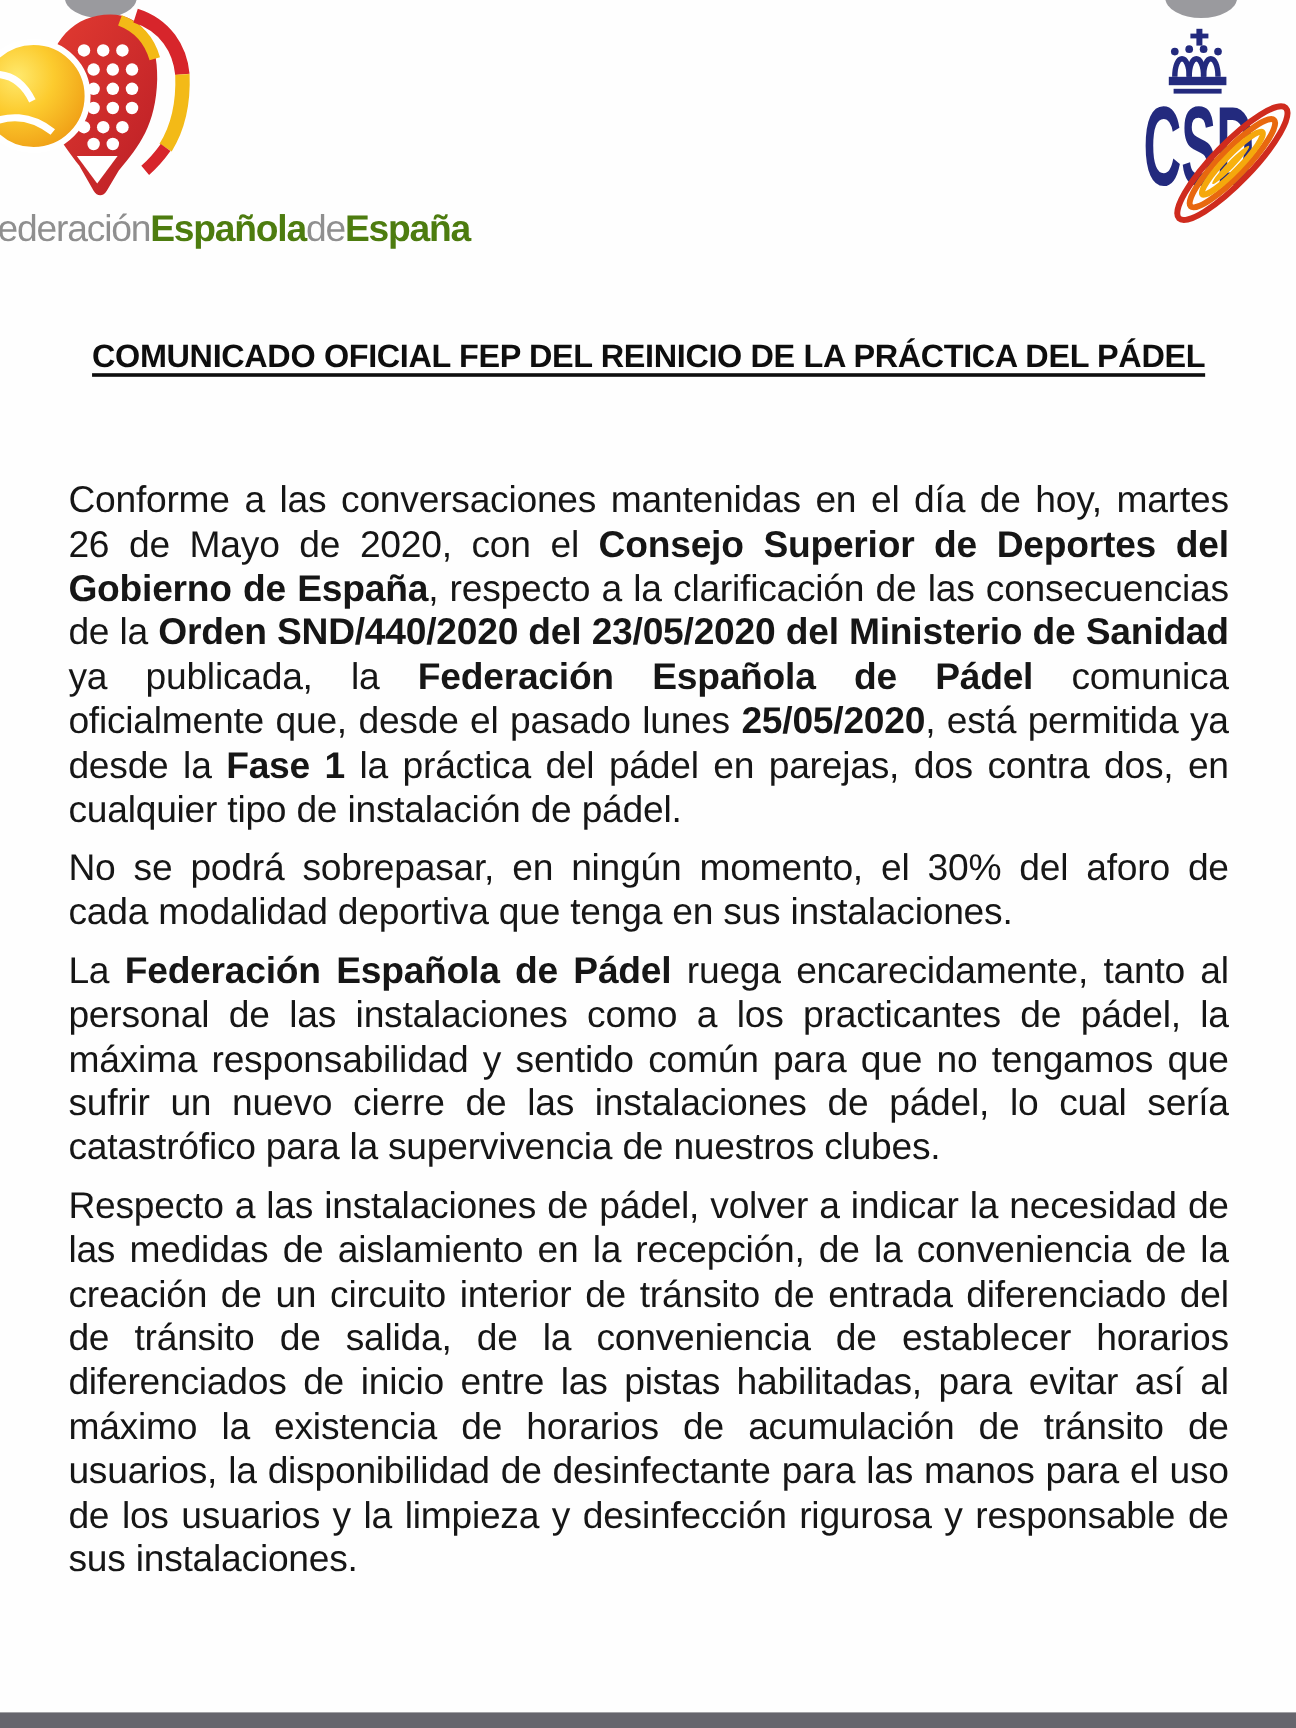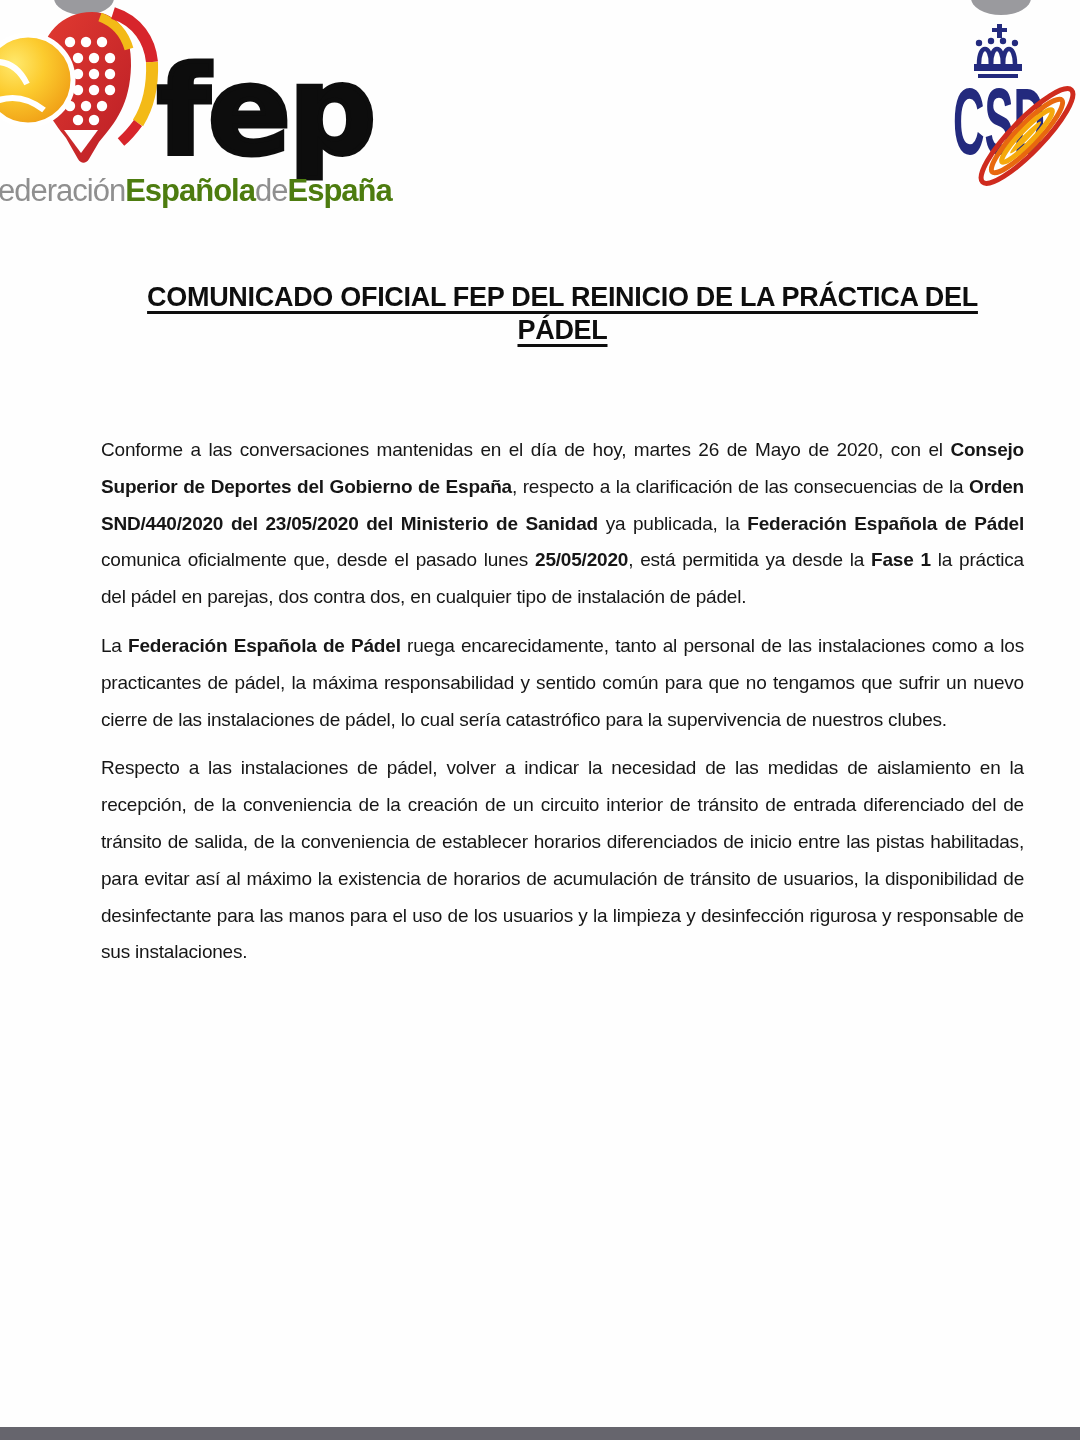--- a/index.html
+++ b/index.html
@@ -33,29 +33,29 @@
     position:absolute; left:-2px; top:170px;
     font-size:31px; line-height:34px; letter-spacing:-1px;
     white-space:nowrap; color:#8f8f8f;
   }
   .fep-tagline .strong { color:#4d7c0f; font-weight:700; }
 
   
   .csd-logo { position:absolute; left:925px; top:16px; width:155px; height:195px; }
 
   
-  .content { position:absolute; left:57px; right:56px; top:281px;margin-left:44px; }
+  .content { position:absolute; left:57px; right:56px; top:281px; }
   .doc-title {
     text-align:center; font-weight:700; font-size:27px; line-height:33px;
     letter-spacing:-0.3px; color:#0e0e0e;
     text-decoration:underline; text-decoration-thickness:2.5px; text-underline-offset:5px;
   }
   .doc-paragraphs { margin-top:85px; }
   .doc-paragraphs p {
-    font-size:19px; line-height:36.8px; text-align:justify;
+    font-size:31px; line-height:36.8px; text-align:justify;
     color:#161616; margin-bottom:12px; letter-spacing:-0.2px;
   }
   .doc-paragraphs p span.b { font-weight:700; }
 
   
   .bottom-bar {
     position:absolute; left:0; bottom:0; width:100%; height:13px;
     background:#66656d; z-index:5;
   }
 </style>
@@ -109,21 +109,20 @@
     <path d="M64,124 L98,124 L81,147 Z" fill="#ffffff"></path>
 
     <path d="M113,7 C138,15 150,35 152,56" stroke="#d7252b" stroke-width="12" fill="none"></path>
     <path d="M152,56 C153,81 148,101 138,117" stroke="#f3ba17" stroke-width="12" fill="none"></path>
     <path d="M138,117 C133,124 128,130 121,136" stroke="#d7252b" stroke-width="10" fill="none"></path>
 
     <circle cx="28" cy="74" r="45" fill="url(#ballGrad)" stroke="#ffffff" stroke-width="5"></circle>
     <path d="M-16,58 C4,52 18,60 27,78" stroke="#ffffff" stroke-width="6" fill="none"></path>
     <path d="M-14,100 C6,88 26,90 44,104" stroke="#ffffff" stroke-width="6" fill="none"></path>
   </svg>
-  <div class="fep-wordmark">fep</div>
   <div class="fep-tagline"><span>ederación</span><span class="strong">Española</span><span>de</span><span class="strong">España</span></div>
 </div>
 
 <div class="csd-logo">
   <svg width="155" height="195" viewBox="0 0 155 195">
 
     <g stroke="#232a7e" fill="#232a7e">
       <rect x="72" y="8" width="5" height="14" stroke="none"></rect>
       <rect x="67" y="12" width="15" height="4" stroke="none"></rect>
       <path d="M54,48 C54,28 66,28 66,48" fill="none" stroke-width="4.5"></path>
@@ -145,18 +144,19 @@
       <ellipse cx="102" cy="120" rx="36" ry="6.5" stroke="#f5a80c" stroke-width="5"></ellipse>
       <ellipse cx="100" cy="120" rx="22" ry="3" fill="#f7b10e" stroke="none"></ellipse>
     </g>
   </svg>
 </div>
 
 <div class="content">
   <div class="doc-title">COMUNICADO OFICIAL FEP DEL REINICIO DE LA PRÁCTICA DEL PÁDEL</div>
   <div class="doc-paragraphs">
       <p><span>Conforme a las conversaciones mantenidas en el día de hoy, martes 26 de Mayo de 2020, con el </span><span class="b">Consejo Superior de Deportes del Gobierno de España</span><span>, respecto a la clarificación de las consecuencias de la </span><span class="b">Orden SND/440/2020 del 23/05/2020 del Ministerio de Sanidad</span><span> ya publicada, la </span><span class="b">Federación Española de Pádel</span><span> comunica oficialmente que, desde el pasado lunes </span><span class="b">25/05/2020</span><span>, está permitida ya desde la </span><span class="b">Fase 1</span><span> la práctica del pádel en parejas, dos contra dos, en cualquier tipo de instalación de pádel.</span></p>
+      <p><span>No se podrá sobrepasar, en ningún momento, el 30% del aforo de cada modalidad deportiva que tenga en sus instalaciones.</span></p>
       <p><span>La </span><span class="b">Federación Española de Pádel</span><span> ruega encarecidamente, tanto al personal de las instalaciones como a los practicantes de pádel, la máxima responsabilidad y sentido común para que no tengamos que sufrir un nuevo cierre de las instalaciones de pádel, lo cual sería catastrófico para la supervivencia de nuestros clubes.</span></p>
       <p><span>Respecto a las instalaciones de pádel, volver a indicar la necesidad de las medidas de aislamiento en la recepción, de la conveniencia de la creación de un circuito interior de tránsito de entrada diferenciado del de tránsito de salida, de la conveniencia de establecer horarios diferenciados de inicio entre las pistas habilitadas, para evitar así al máximo la existencia de horarios de acumulación de tránsito de usuarios, la disponibilidad de desinfectante para las manos para el uso de los usuarios y la limpieza y desinfección rigurosa y responsable de sus instalaciones.</span></p>
     </div>
 </div>
 
 <div class="bottom-bar"></div>
 
 </body></html>

